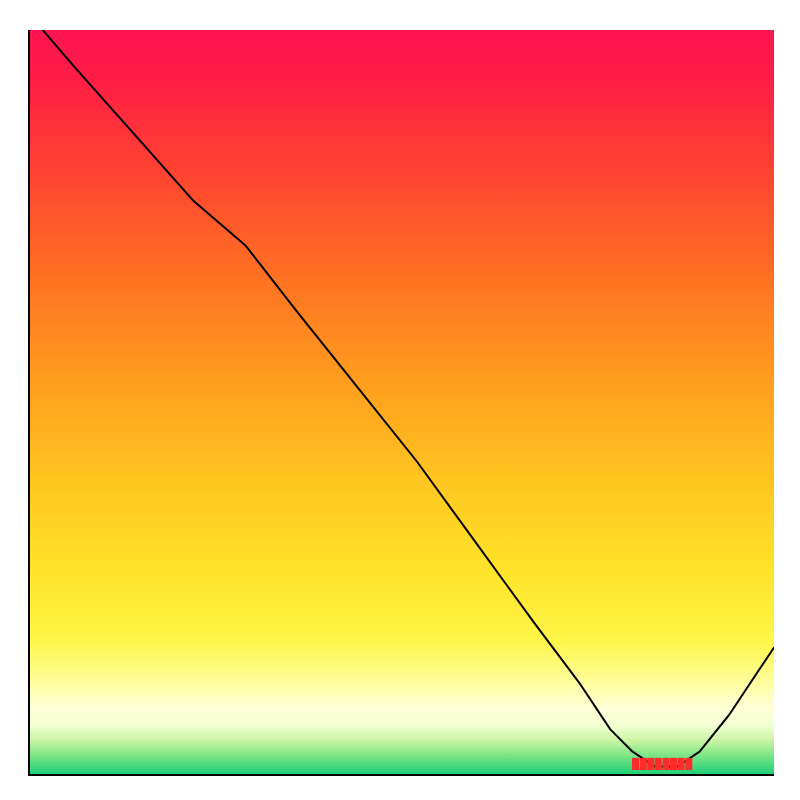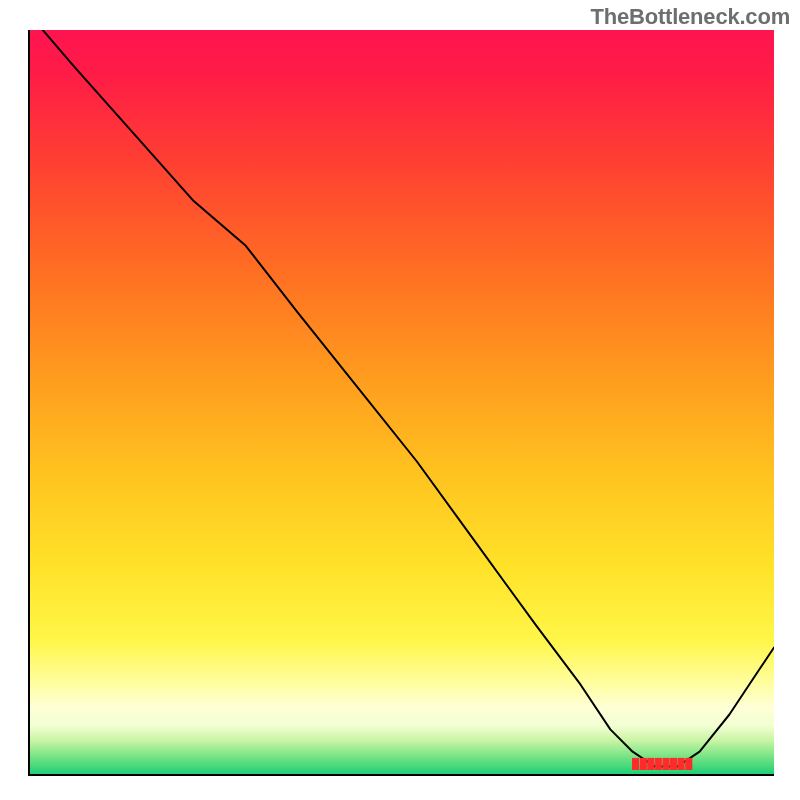--- a/index.html
+++ b/index.html
@@ -50,21 +50,20 @@
     color: #ff2a2a;
     letter-spacing: 0.5px;
     transform: translate(-50%, -50%);
     white-space: nowrap;
   }
 </style>
 </head>
 <body>
 <div class="wrap">
 
-  <div class="attribution">TheBottleneck.com</div>
 
   <div class="plot">
     <svg id="chart-svg" viewBox="0 0 744 744" preserveAspectRatio="none">
         <defs>
           <linearGradient id="bg-grad" x1="0" y1="0" x2="0" y2="1">
             <stop offset="0%" stop-color="#ff1450"></stop>
             <stop offset="6%" stop-color="#ff1c46"></stop>
             <stop offset="18%" stop-color="#ff4032"></stop>
             <stop offset="32%" stop-color="#ff6d23"></stop>
             <stop offset="46%" stop-color="#ff9a1e"></stop>

